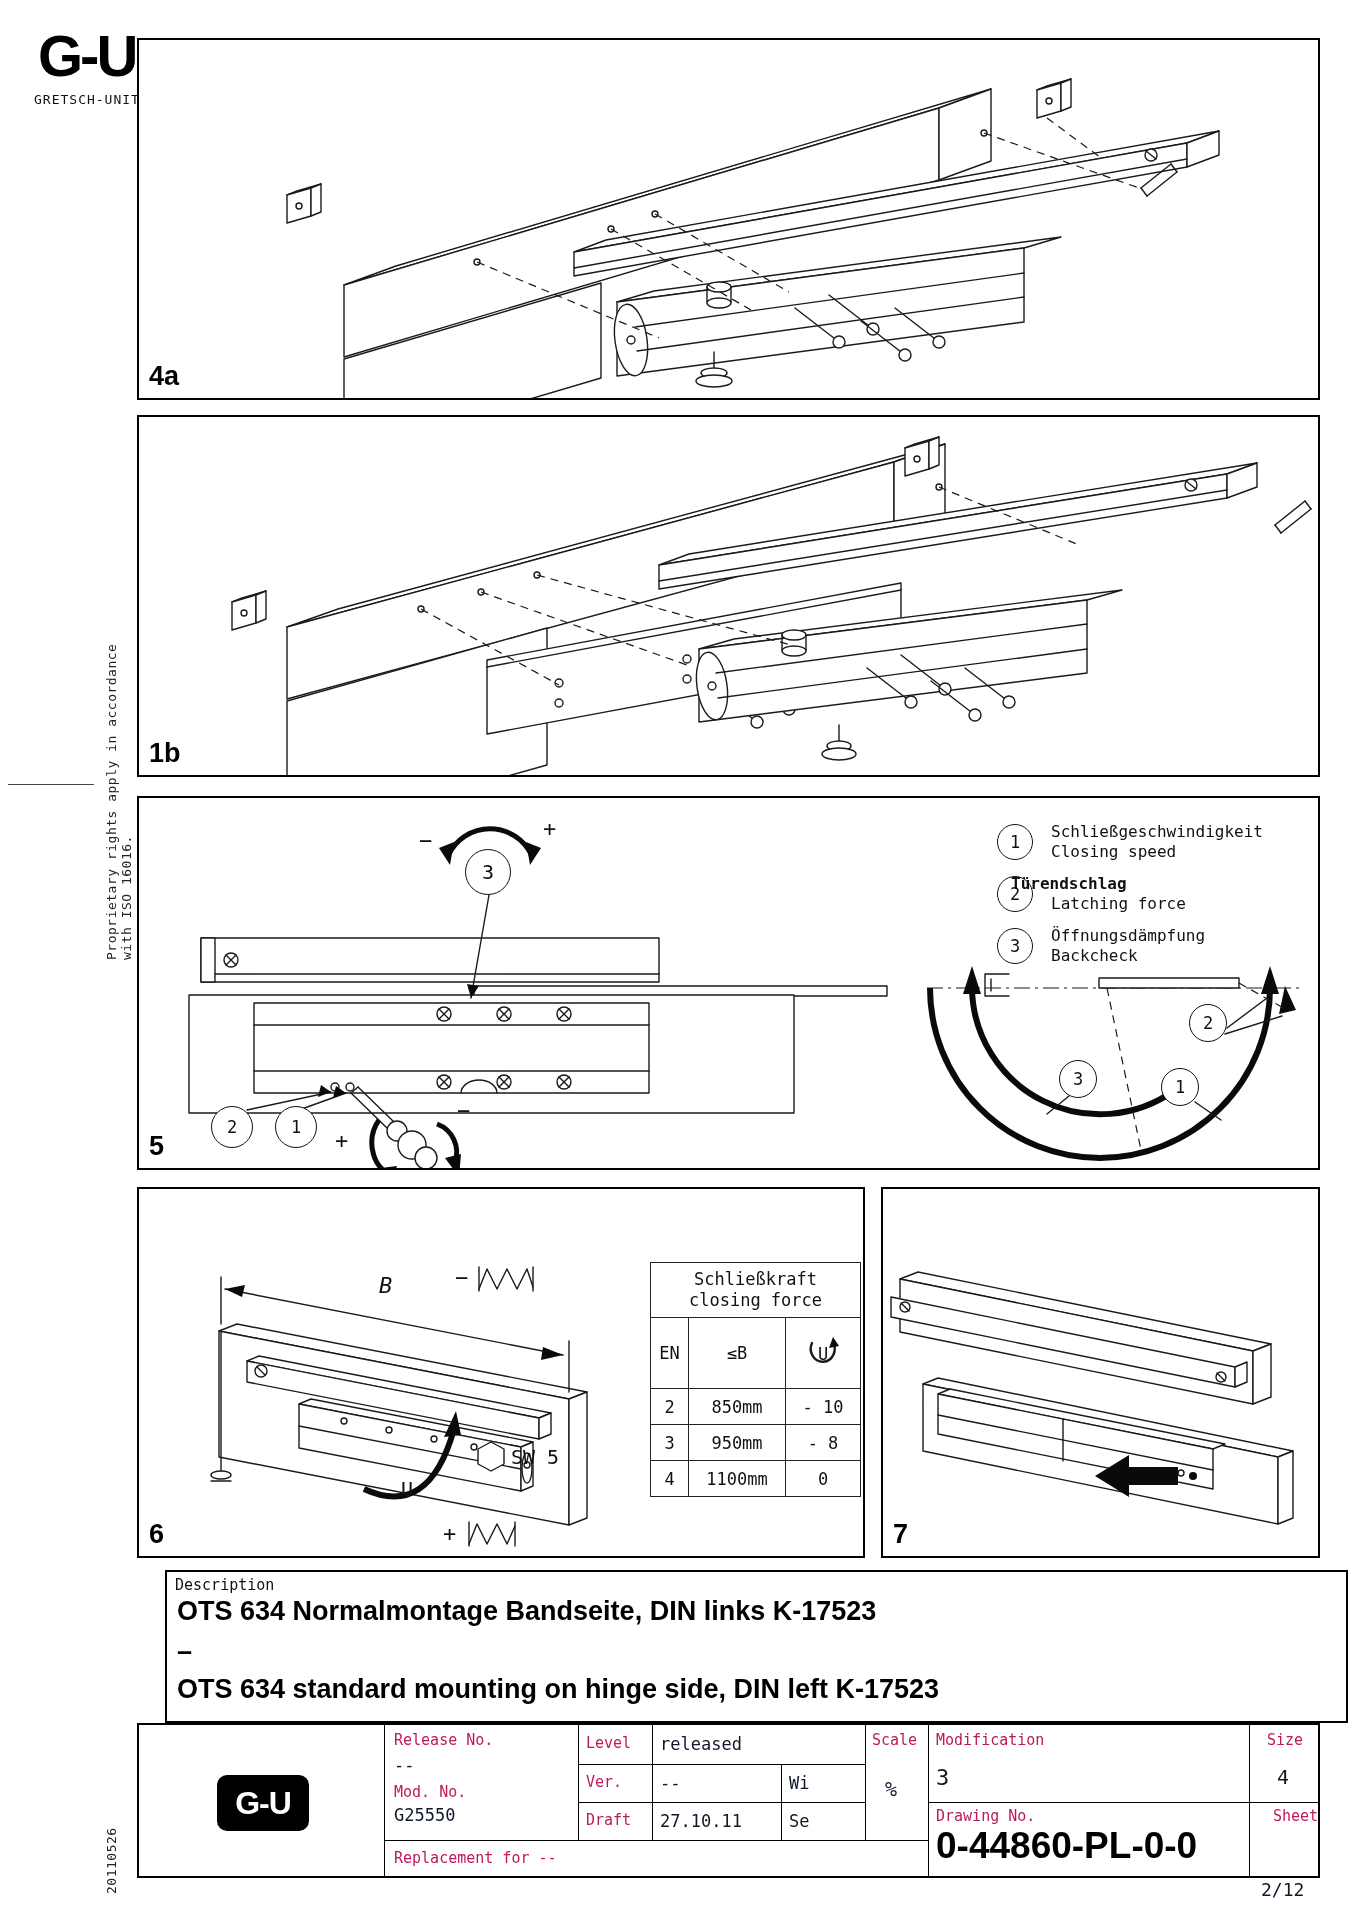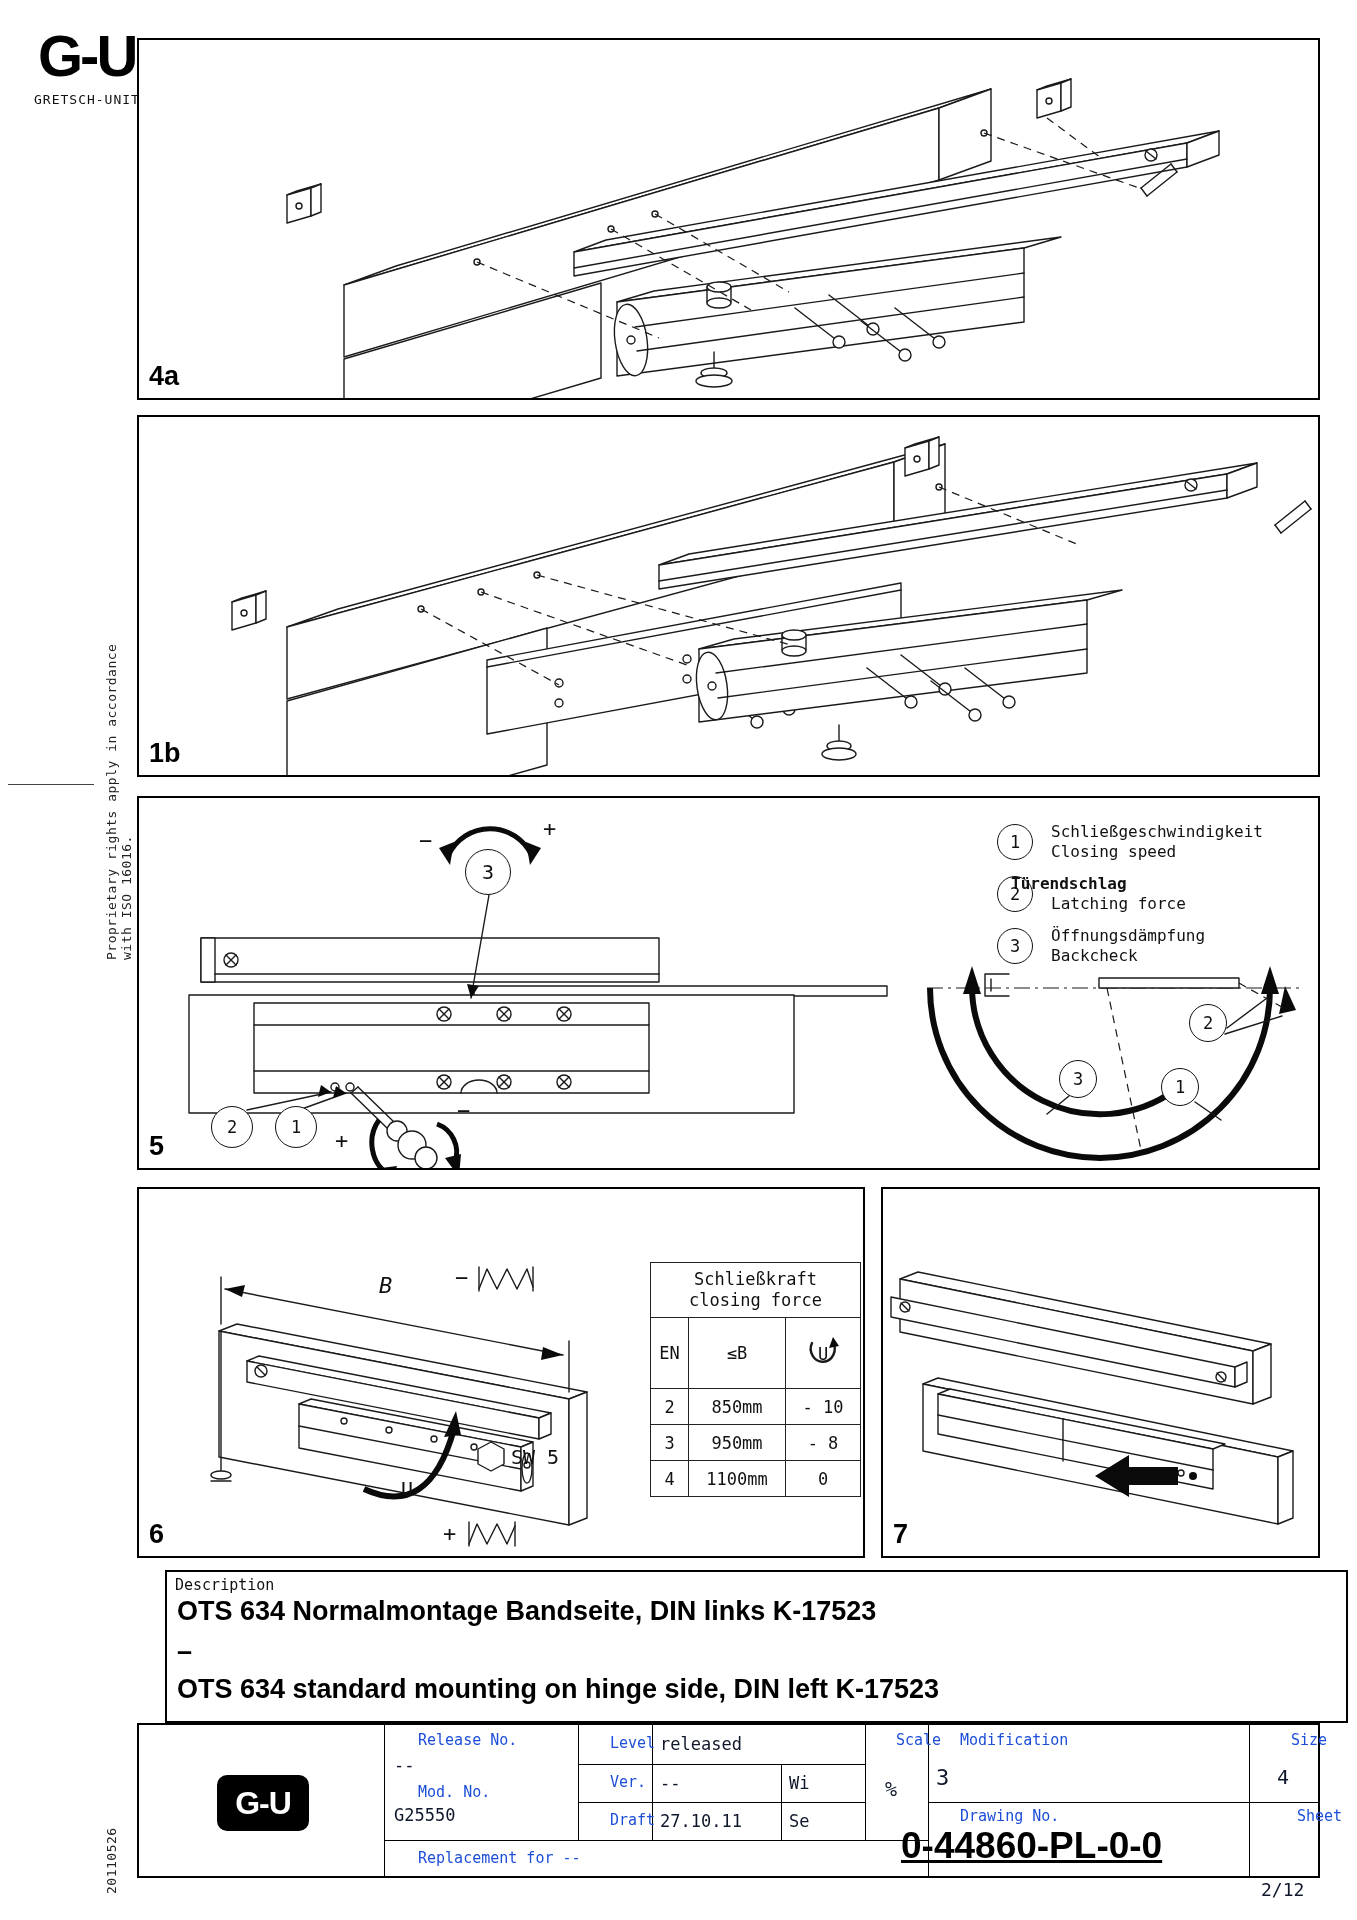--- a/index.html
+++ b/index.html
@@ -30,21 +30,21 @@
   .foldmark{position:absolute;left:8px;top:784px;width:86px;height:0;border-top:1.4px solid #444;}
   
   .descblock{position:absolute;border:2px solid #000;box-sizing:border-box;background:#fff;}
   .desc-label{position:absolute;left:8px;top:4px;font:15px "DejaVu Sans Mono",monospace;}
   .desc-line{position:absolute;left:10px;font:bold 27px "Liberation Sans",sans-serif;color:#000;}
   
   .tblock{position:absolute;border:2px solid #000;box-sizing:border-box;background:#fff;}
   .vl,.hl{position:absolute;background:transparent;}
   .vl{width:0;border-left:1.6px solid #000;}
   .hl{height:0;border-top:1.6px solid #000;}
-  .tb-label{position:absolute;font:15px "DejaVu Sans Mono",monospace;color:#1d4ed8;margin-left:24px;}
+  .tb-label{position:absolute;font:15px "DejaVu Sans Mono",monospace;color:#be185d;}
   .tb-val{position:absolute;font:17px "DejaVu Sans Mono",monospace;color:#0f172a;}
   .tb-logo{position:absolute;left:78px;top:50px;width:92px;height:56px;background:#000;border-radius:10px;
            display:flex;align-items:center;justify-content:center;
            font:900 32px "Liberation Sans",sans-serif;color:#fff;letter-spacing:-1px;}
   .drawno{position:absolute;font:bold 37px "Liberation Sans",sans-serif;color:#000;}
   
   .cftable{position:absolute;left:511px;top:73px;width:211px;border:1.8px solid #222;box-sizing:border-box;background:#fff;}
   .cft-head{height:54px;border-bottom:1.8px solid #222;display:flex;flex-direction:column;
             align-items:center;justify-content:center;font:17px "DejaVu Sans Mono",monospace;line-height:21px;}
   .cft-row{display:flex;border-bottom:1.8px solid #222;}
@@ -533,18 +533,18 @@
 
     <div class="tb-label" style="left:733px;top:6px;">Scale</div>
     <div class="tb-val" style="left:746px;top:52px;font-size:20px;">%</div>
 
     <div class="tb-label" style="left:797px;top:6px;">Modification</div>
     <div class="tb-val" style="left:797px;top:40px;font-size:22px;">3</div>
     <div class="tb-label" style="left:1128px;top:6px;">Size</div>
     <div class="tb-val" style="left:1138px;top:40px;font-size:20px;">4</div>
 
     <div class="tb-label" style="left:797px;top:82px;">Drawing No.</div>
-    <div class="drawno" style="left:762px;top:100px;text-decoration:underline;">0-44860-PL-0-0</div>
+    <div class="drawno" style="left:797px;top:100px;">0-44860-PL-0-0</div>
     <div class="tb-label" style="left:1134px;top:82px;">Sheet</div>
     <div class="tb-val" style="left:1122px;top:114px;font-size:18px;margin-top:40px;">2/12</div>
   </div>
 
 </div>
 
 </body></html>

